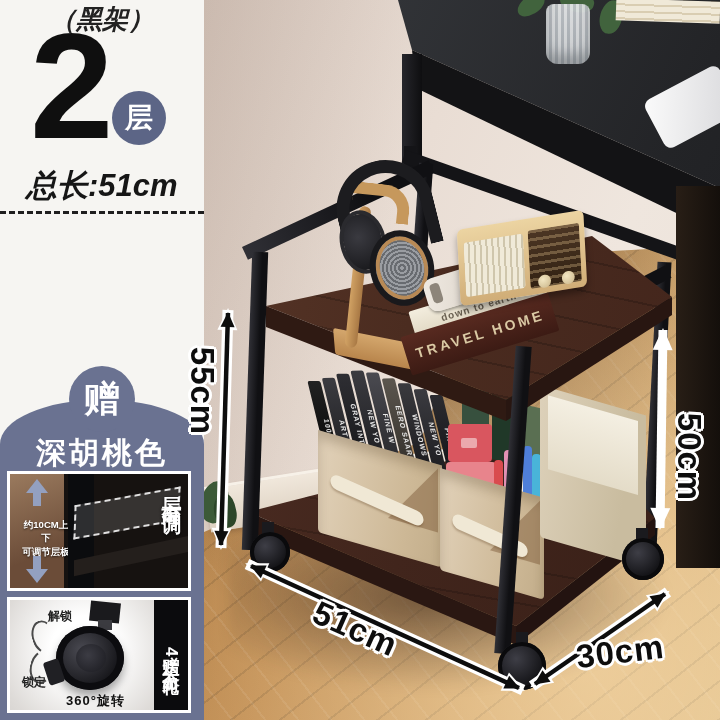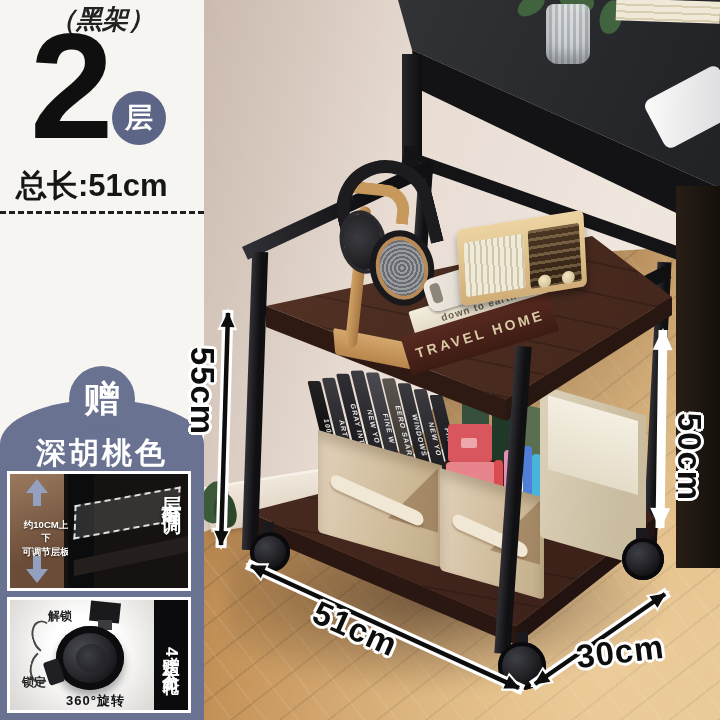--- a/index.html
+++ b/index.html
@@ -153,22 +153,22 @@
   
   .panel{position:absolute;left:0;top:0;width:204px;height:720px;background:#f6f5f2;z-index:50;}
   .p-title{margin-top:16px;text-align:center;font-size:34px;font-weight:700;letter-spacing:1px;color:#141414;}
   .p-sub{margin-top:2px;text-align:center;font-size:26px;font-weight:600;color:#222;font-style:italic;}
   .tier{position:relative;height:116px;}
   .tier-num{position:absolute;left:30px;top:-26px;font-size:150px;line-height:1;font-weight:700;color:#0f0f0f;}
   .tier-circle{position:absolute;left:112px;top:54px;width:54px;height:54px;border-radius:50%;
     background:#5c6586;color:#fff;display:flex;align-items:center;justify-content:center;
     font-size:28px;font-weight:700;}
   .specs{margin-top:8px;}
-  .spec-row{height:53px;display:flex;align-items:center;padding-left:16px;
-    font-size:31px;font-weight:700;color:#161616;border-bottom:3px dashed #1f1f1f;}
+  .spec-row{height:53px;display:flex;align-items:center;padding-left:26px;
+    font-size:31px;font-weight:700;color:#161616;border-bottom:3px dashed #1f1f1f;font-style:italic;}
   .banner{position:absolute;left:0;top:400px;width:204px;bottom:0;background:#6a7291;
     border-radius:100px 100px 0 0/44px 44px 0 0;}
   .gift-bump{position:absolute;left:69px;top:-34px;width:66px;height:66px;border-radius:50%;
     background:#6a7291;color:#fff;font-size:36px;font-weight:700;
     display:flex;align-items:center;justify-content:center;}
   .warranty{position:absolute;top:33px;width:100%;text-align:center;color:#fff;
     font-size:30px;font-weight:700;letter-spacing:3px;}
   .inset{position:absolute;left:7px;width:184px;border:3px solid #fff;overflow:hidden;}
   .inset1{top:71px;height:120px;background:#161210;}
   .i1-wood{position:absolute;left:0;top:0;width:54px;height:100%;

